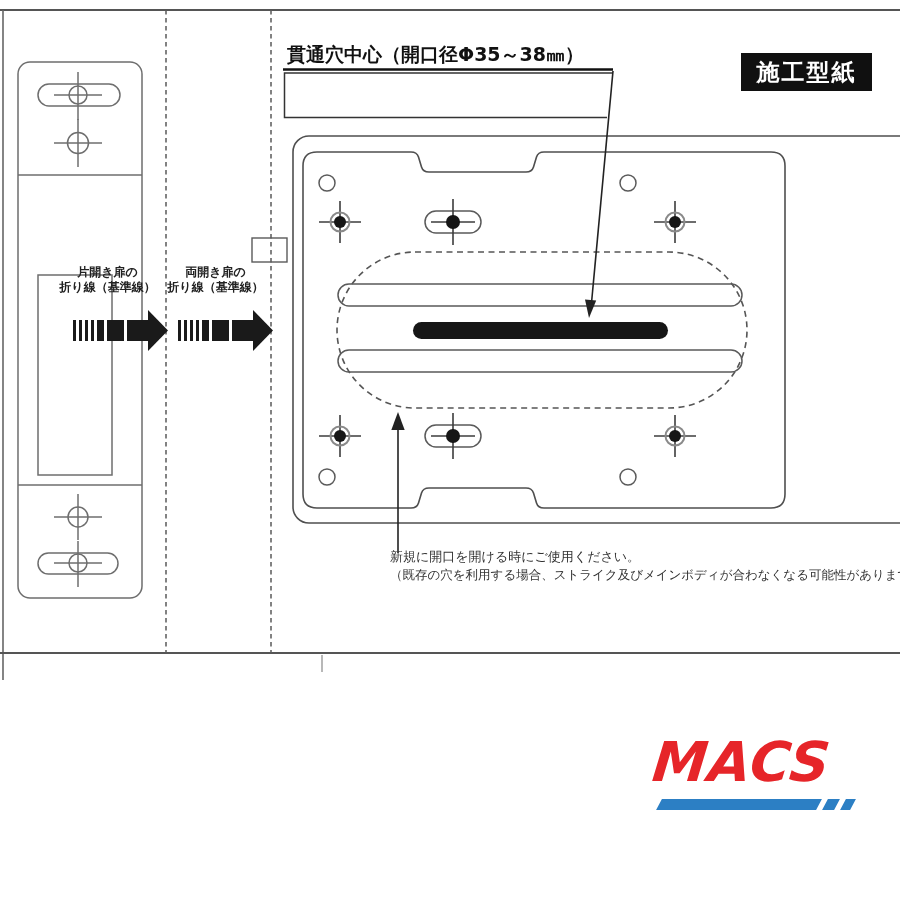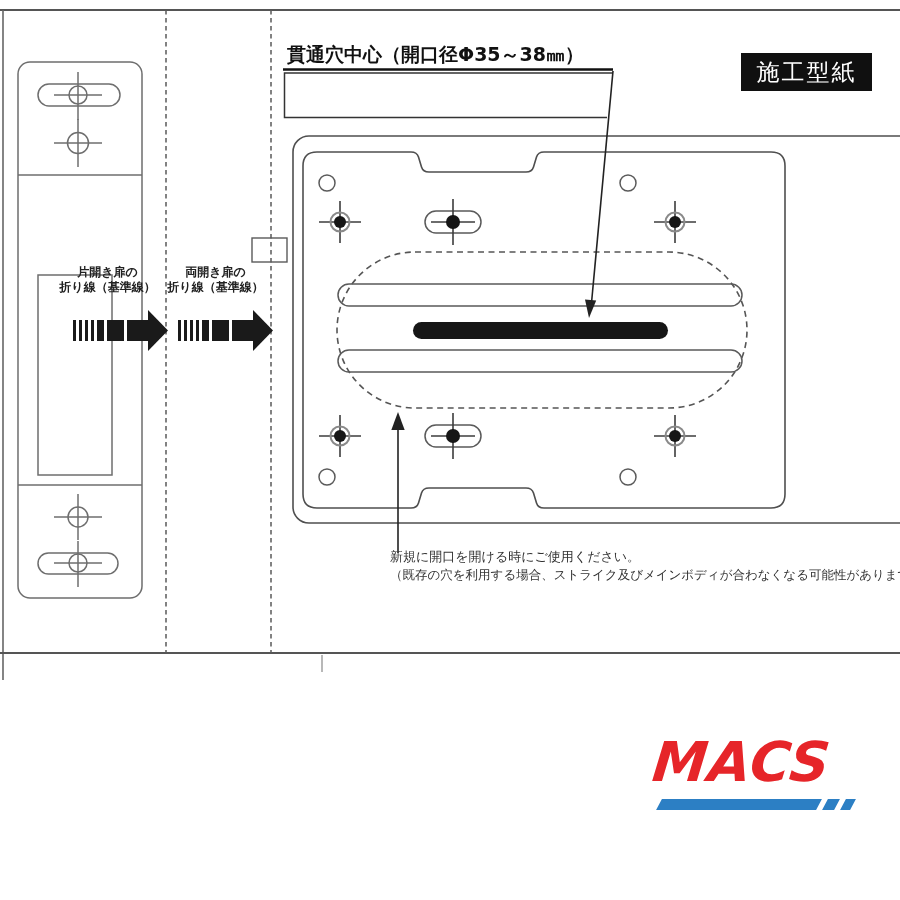--- a/index.html
+++ b/index.html
@@ -3,21 +3,21 @@
 <meta charset="utf-8">
 <style>
   html,body{margin:0;padding:0;background:#fff;}
   .page{position:relative;width:900px;height:900px;background:#ffffff;overflow:hidden;
         font-family:"DejaVu Sans",sans-serif;color:#1a1a1a;}
   .page svg{position:absolute;left:0;top:0;}
   .txt{position:absolute;white-space:nowrap;}
   .title{left:287px;top:42px;font-size:19px;font-weight:bold;color:#111;}
   .note-lines{left:292px;top:78px;font-size:12px;line-height:17px;color:#222;}
   .badge{left:741px;top:53px;width:131px;height:38px;background:#101010;color:#fff;
-         font-size:23px;font-weight:normal;display:flex;align-items:center;justify-content:center;
+         font-size:23px;font-weight:bold;display:flex;align-items:center;justify-content:center;
          letter-spacing:2px;}
   .fold-label{position:absolute;top:265px;font-size:12px;font-weight:bold;line-height:15px;
               color:#222;text-align:center;white-space:nowrap;font-family:Liberation Serif, serif;}
   .fold-single{left:50px;width:115px;}
   .fold-double{left:158px;width:115px;}
   .footer-note{left:390px;top:548px;font-size:13px;line-height:17.5px;color:#333;}
   .footer-note .l2{font-size:12.5px;}
   .logo{position:absolute;left:653px;top:733px;width:230px;height:90px;}
   .logo-text{font-family:"DejaVu Sans",sans-serif;font-style:italic;font-weight:bold;
              font-size:55px;line-height:58px;color:#e62529;transform:skewX(-6deg);

